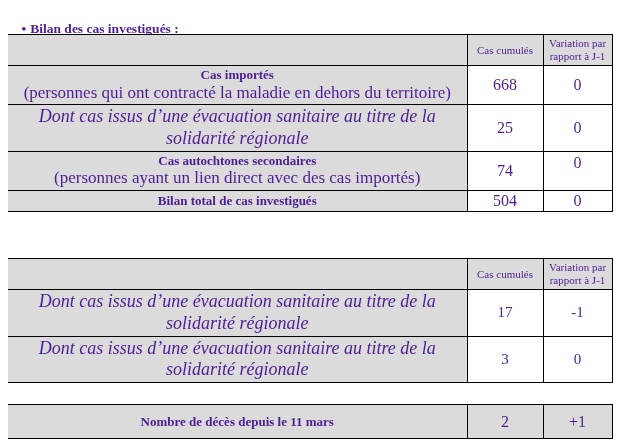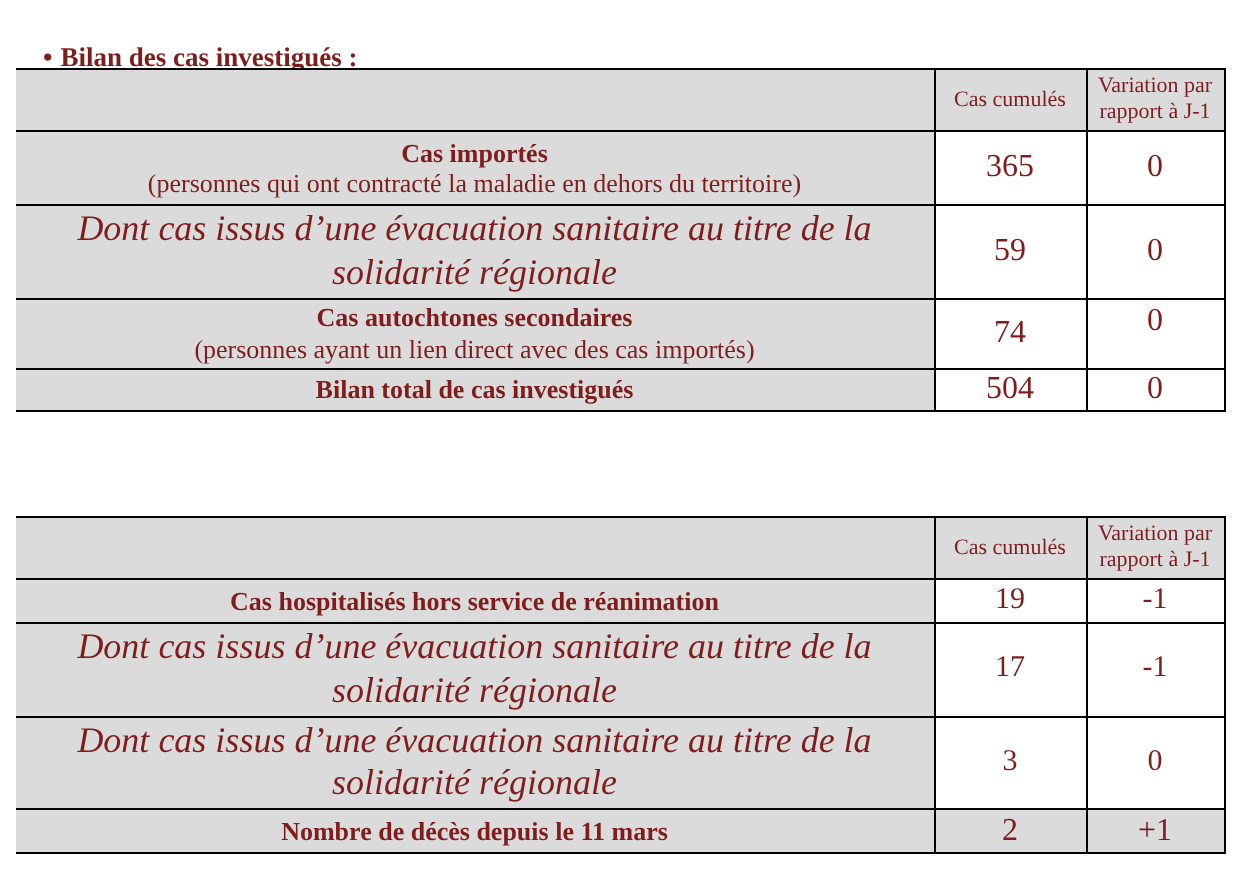--- a/index.html
+++ b/index.html
@@ -2,21 +2,21 @@
 <html><head>
 <meta charset="utf-8">
 <style>
   html, body { margin: 0; padding: 0; }
   .page {
     position: relative;
     width: 618px;
     height: 440px;
     background: #ffffff;
     font-family: "Liberation Serif", serif;
-    color: #7f1d1d;
+    color: #4c1d95;
     overflow: hidden;
   }
   .section-title {
     position: absolute;
     left: 8px;
     font-size: 13.5px;
     font-weight: bold;
     white-space: pre-wrap;
   }
   .section-title .bullet { text-decoration: none; margin-right: 4px; }
@@ -39,34 +39,34 @@
     border: 1px solid #000000;
     padding: 0;
     vertical-align: middle;
     overflow: hidden;
   }
   td:first-child { border-left: none; text-align: center; }
 
   .gray { background: #dbdbdb; }
   .lbl { padding: 1px 4px; line-height: 1.2; }
   .row-title { font-weight: bold; font-size: 13px; }
-  .row-sub { font-weight: normal; font-size: 13px; }
+  .row-sub { font-weight: normal; font-size: 17px; }
   .dont .row-title { font-weight: normal; font-style: italic; font-size: 18px; }
   .num { text-align: center; font-size: 16px; }
   .num-sm { text-align: center; font-size: 15px; }
   .hcell { text-align: center; font-size: 11px; line-height: 1.2; padding: 2px 2px; }
   .vtop { vertical-align: top; padding-top: 2px; }
 
   tr.rh27 { height: 27px; }
   tr.rh37 { height: 37px; }
   tr.rh21 { height: 21px; }
   tr.rh35 { height: 35px; }
   tr.rh31 { height: 31px; }
   tr.rh22 { height: 22px; }
-  tr.rh25 { height: 22px; }
+  tr.rh25 { height: 34px; }
 </style>
 </head>
 <body>
 
 <div class="page">
 
   <div class="section-title" id="title-bilan">
     <span class="bullet">•</span><span class="title-text">Bilan des cas investigués :</span>
   </div>
 
@@ -80,28 +80,28 @@
       <tr class="rh27">
         <td class="gray lbl"></td>
         <td class="gray hcell">Cas cumulés</td>
         <td class="gray hcell">Variation par rapport à J-1</td>
       </tr>
       <tr class="rh37">
         <td class="gray lbl">
           <div class="row-title">Cas importés</div>
           <div class="row-sub">(personnes qui ont contracté la maladie en dehors du territoire)</div>
         </td>
-        <td class="num">365</td>
+        <td class="num">668</td>
         <td class="num">0</td>
       </tr>
       <tr class="rh21 dont">
         <td class="gray lbl">
           <div class="row-title">Dont cas issus d’une évacuation sanitaire au titre de la solidarité régionale</div>
         </td>
-        <td class="num">59</td>
+        <td class="num">25</td>
         <td class="num">0</td>
       </tr>
       <tr class="rh35">
         <td class="gray lbl">
           <div class="row-title">Cas autochtones secondaires</div>
           <div class="row-sub">(personnes ayant un lien direct avec des cas importés)</div>
         </td>
         <td class="num">74</td>
         <td class="num vtop">0</td>
       </tr>
@@ -123,27 +123,20 @@
     <colgroup>
         <col style="width:459px">
         <col style="width:76px">
         <col style="width:69px">
       </colgroup>
     <tbody>
       <tr class="rh31">
         <td class="gray lbl"></td>
         <td class="gray hcell">Cas cumulés</td>
         <td class="gray hcell">Variation par rapport à J-1</td>
-      </tr>
-      <tr class="rh22">
-        <td class="gray lbl">
-          <div class="row-title">Cas hospitalisés hors service de réanimation</div>
-        </td>
-        <td class="num-sm">19</td>
-        <td class="num-sm">-1</td>
       </tr>
       <tr class="rh22 dont">
         <td class="gray lbl">
           <div class="row-title">Dont cas issus d’une évacuation sanitaire au titre de la solidarité régionale</div>
         </td>
         <td class="num-sm">17</td>
         <td class="num-sm">-1</td>
       </tr>
       <tr class="rh22 dont">
         <td class="gray lbl">

